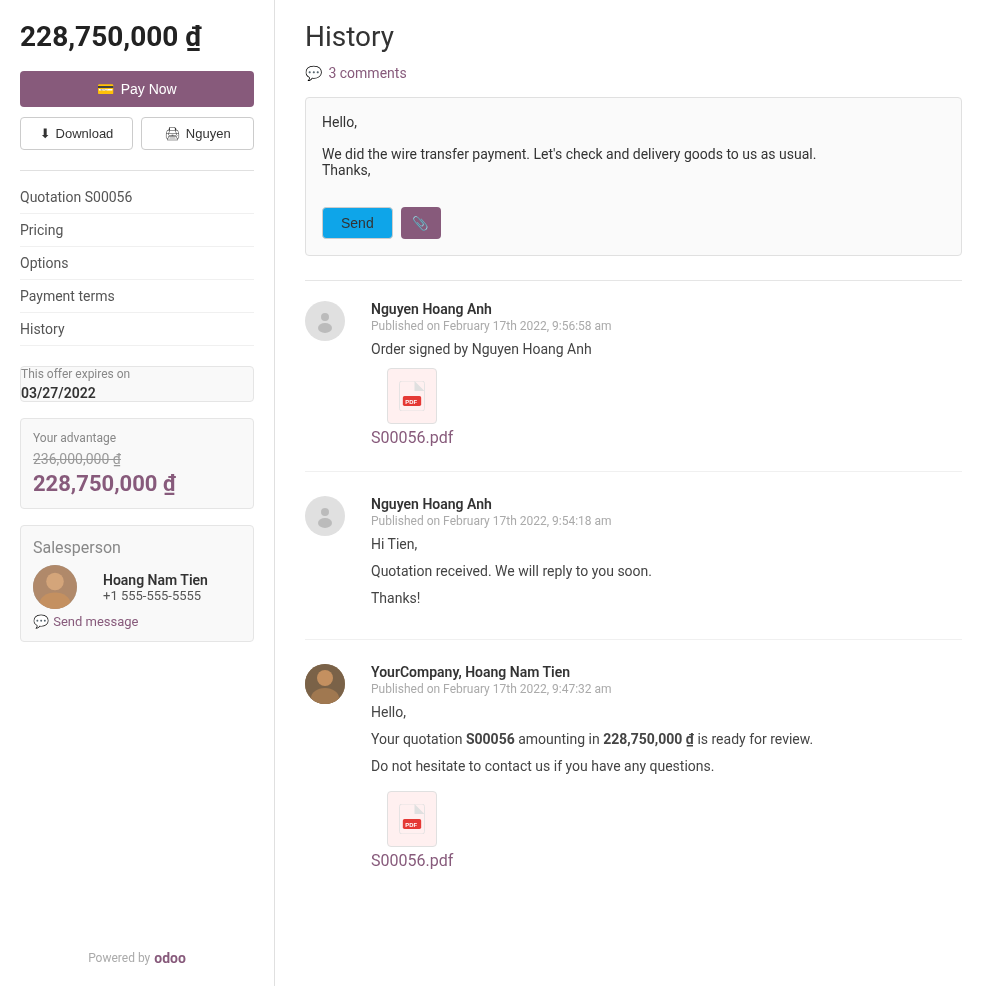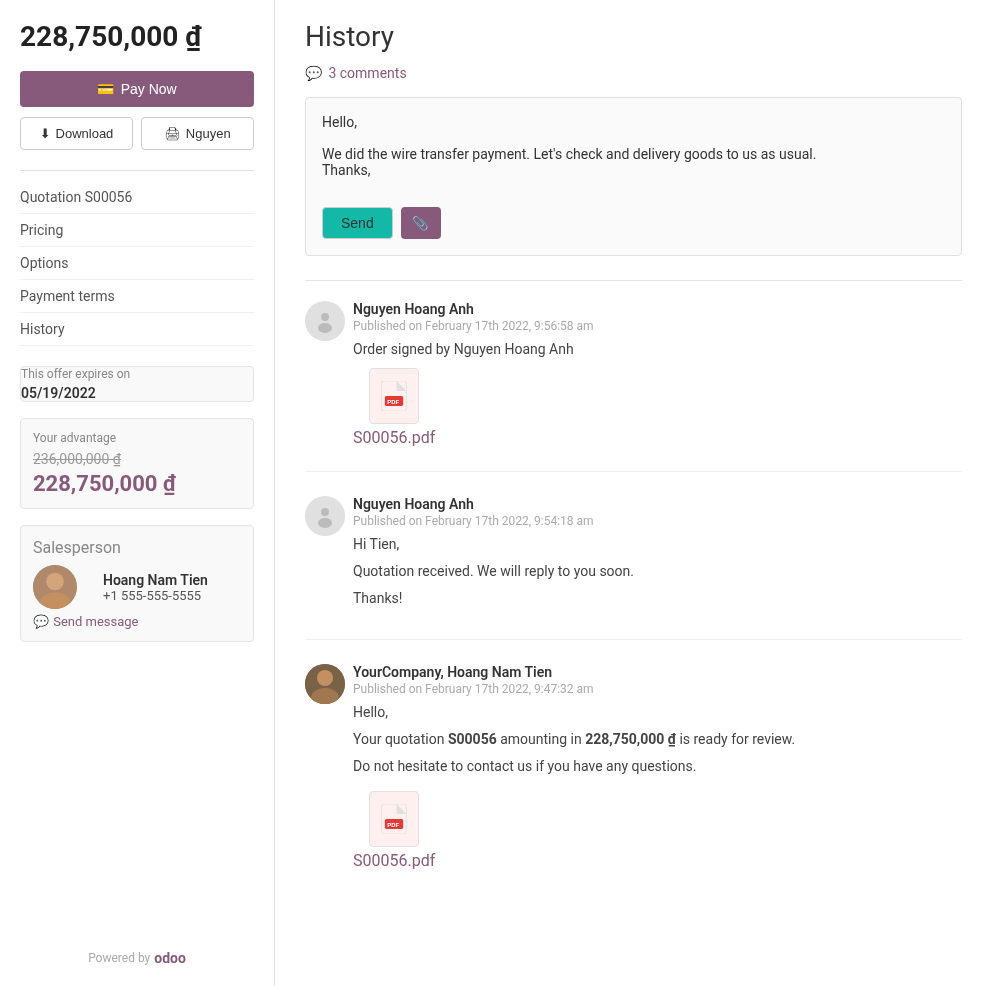--- a/index.html
+++ b/index.html
@@ -248,21 +248,21 @@
       font-family: inherit;
     }
 
     .compose-actions {
       display: flex;
       gap: 8px;
       margin-top: 10px;
     }
 
     .btn-send {
-      background: #14b8a6;
+      background: #0ea5e9;
       border: 1px solid #ccc;
       border-radius: 4px;
       padding: 7px 18px;
       font-size: 14px;
       cursor: pointer;
       color: #333;
     }
 
     .btn-attach {
       background: #875a7b;
@@ -280,21 +280,21 @@
     .message-list {
       display: flex;
       flex-direction: column;
       gap: 24px;
       border-top: 1px solid #e5e5e5;
       padding-top: 20px;
     }
 
     .message-item {
       display: flex;
-      gap: 8px;
+      gap: 26px;
     }
 
     .msg-avatar-generic {
       width: 40px;
       height: 40px;
       border-radius: 50%;
       background: #e0e0e0;
       display: flex;
       align-items: center;
       justify-content: center;
@@ -404,21 +404,21 @@
   <ul class="nav-links">
     <li>Quotation S00056</li>
     <li>Pricing</li>
     <li>Options</li>
     <li>Payment terms</li>
     <li>History</li>
   </ul>
 
   <div class="offer-box">
     <div class="offer-label">This offer expires on</div>
-    <div class="offer-date">05/19/2022</div>
+    <div class="offer-date">03/27/2022</div>
   </div>
 
   <div class="advantage-box">
     <div class="advantage-label">Your advantage</div>
     <div class="old-price">236,000,000 ₫</div>
     <div class="new-price">228,750,000 ₫</div>
   </div>
 
   <div class="salesperson-box">
     <div class="salesperson-label">Salesperson</div>

